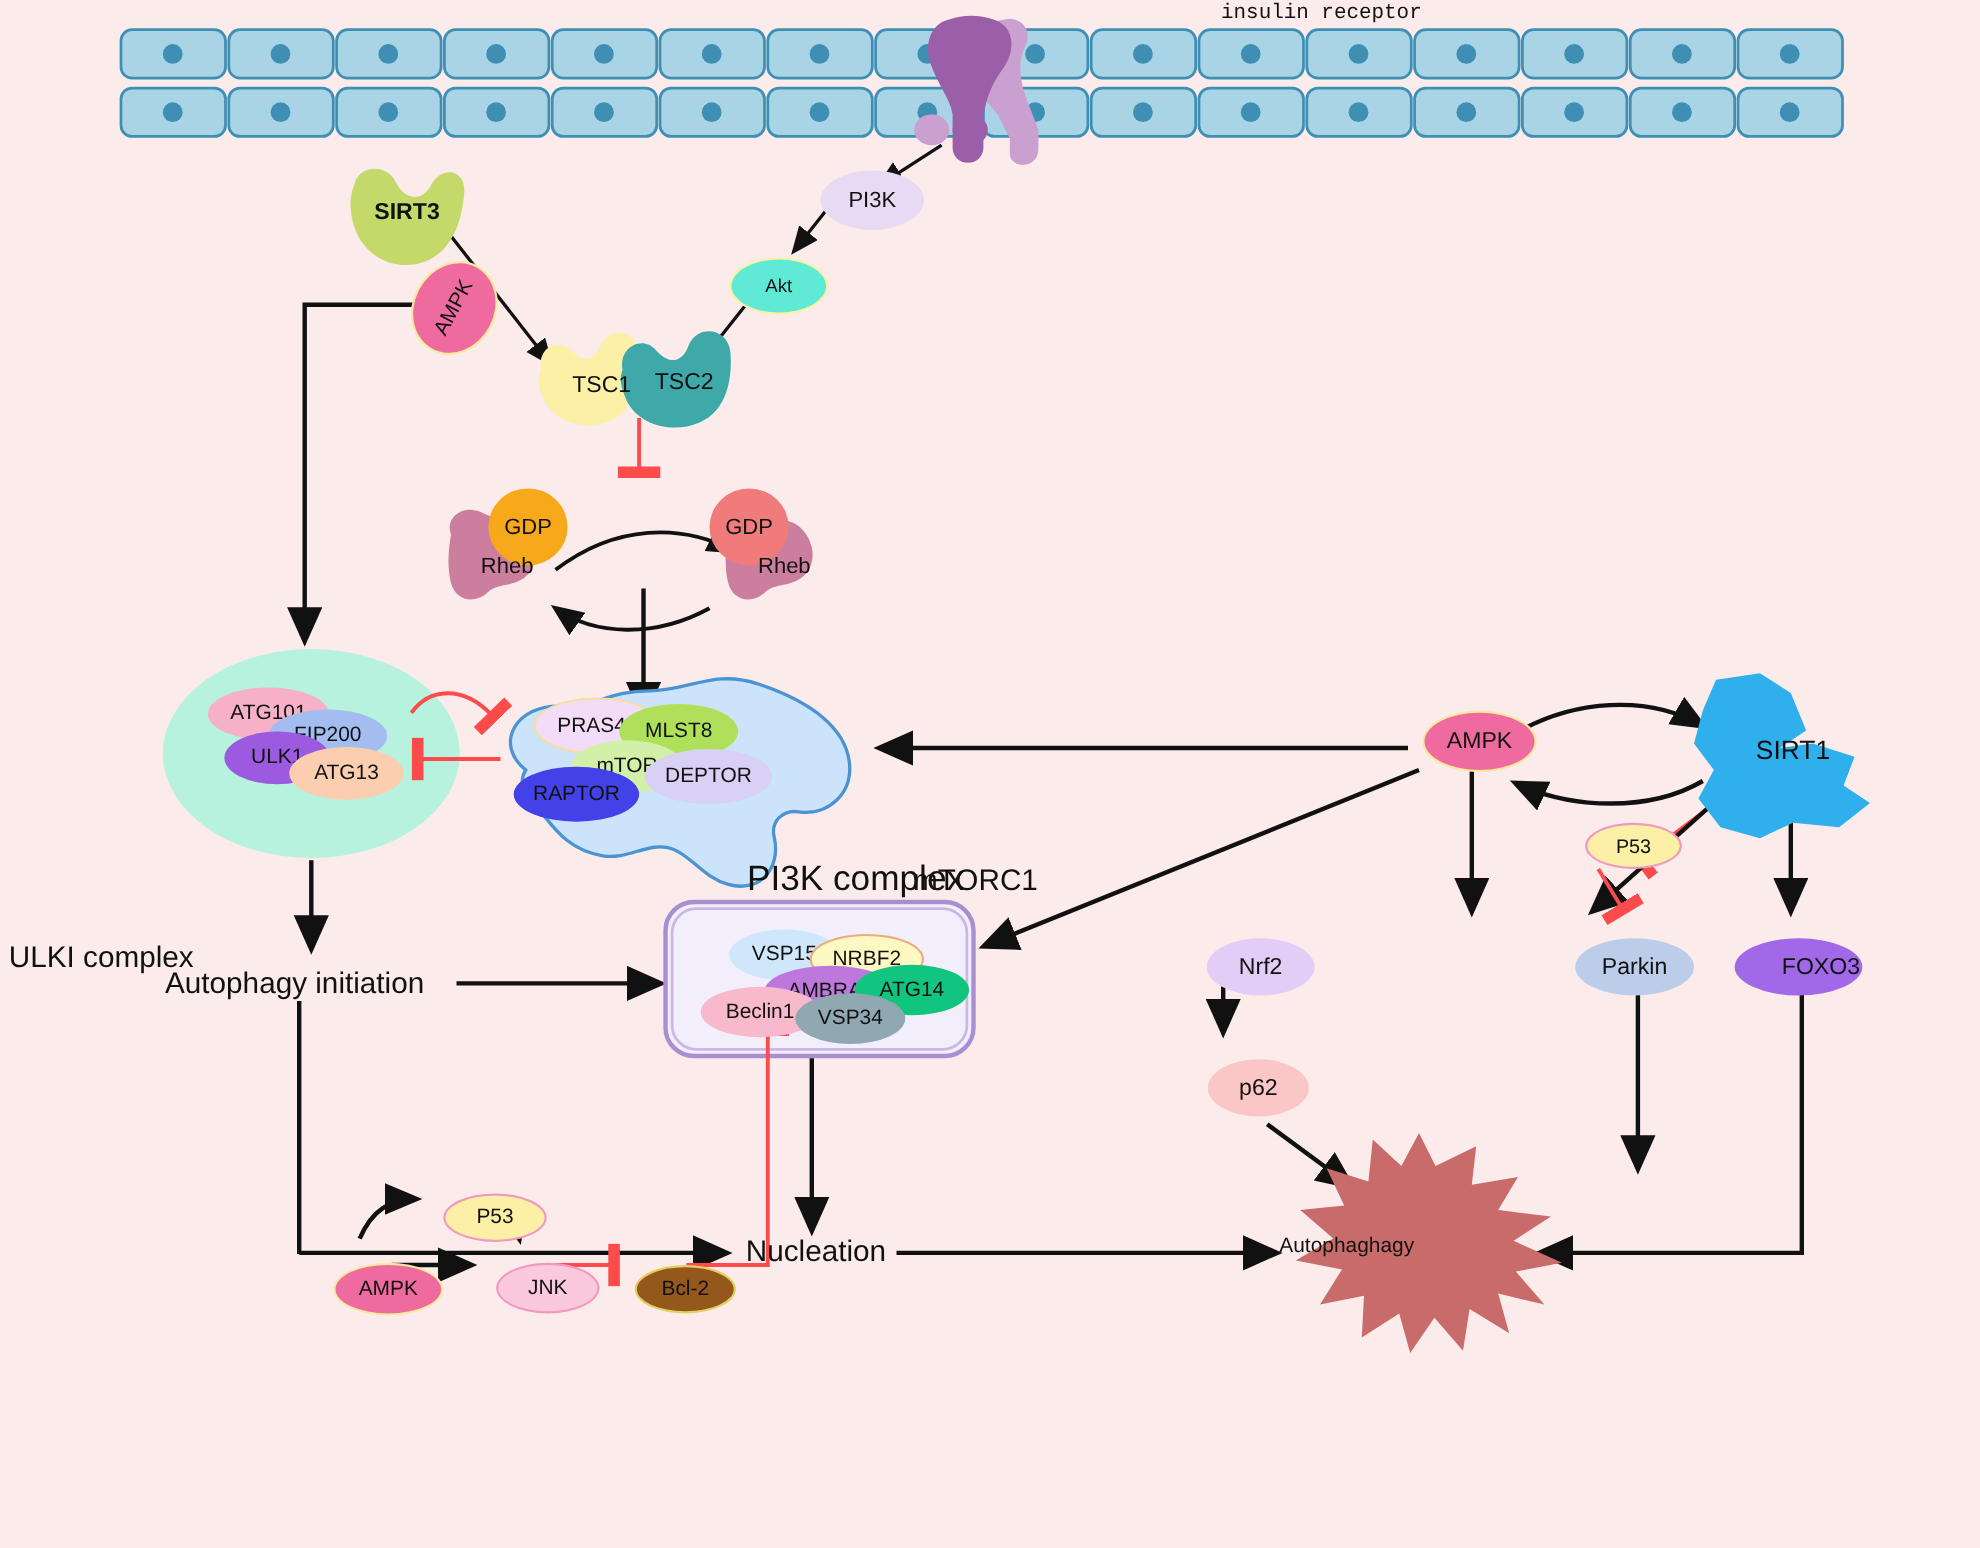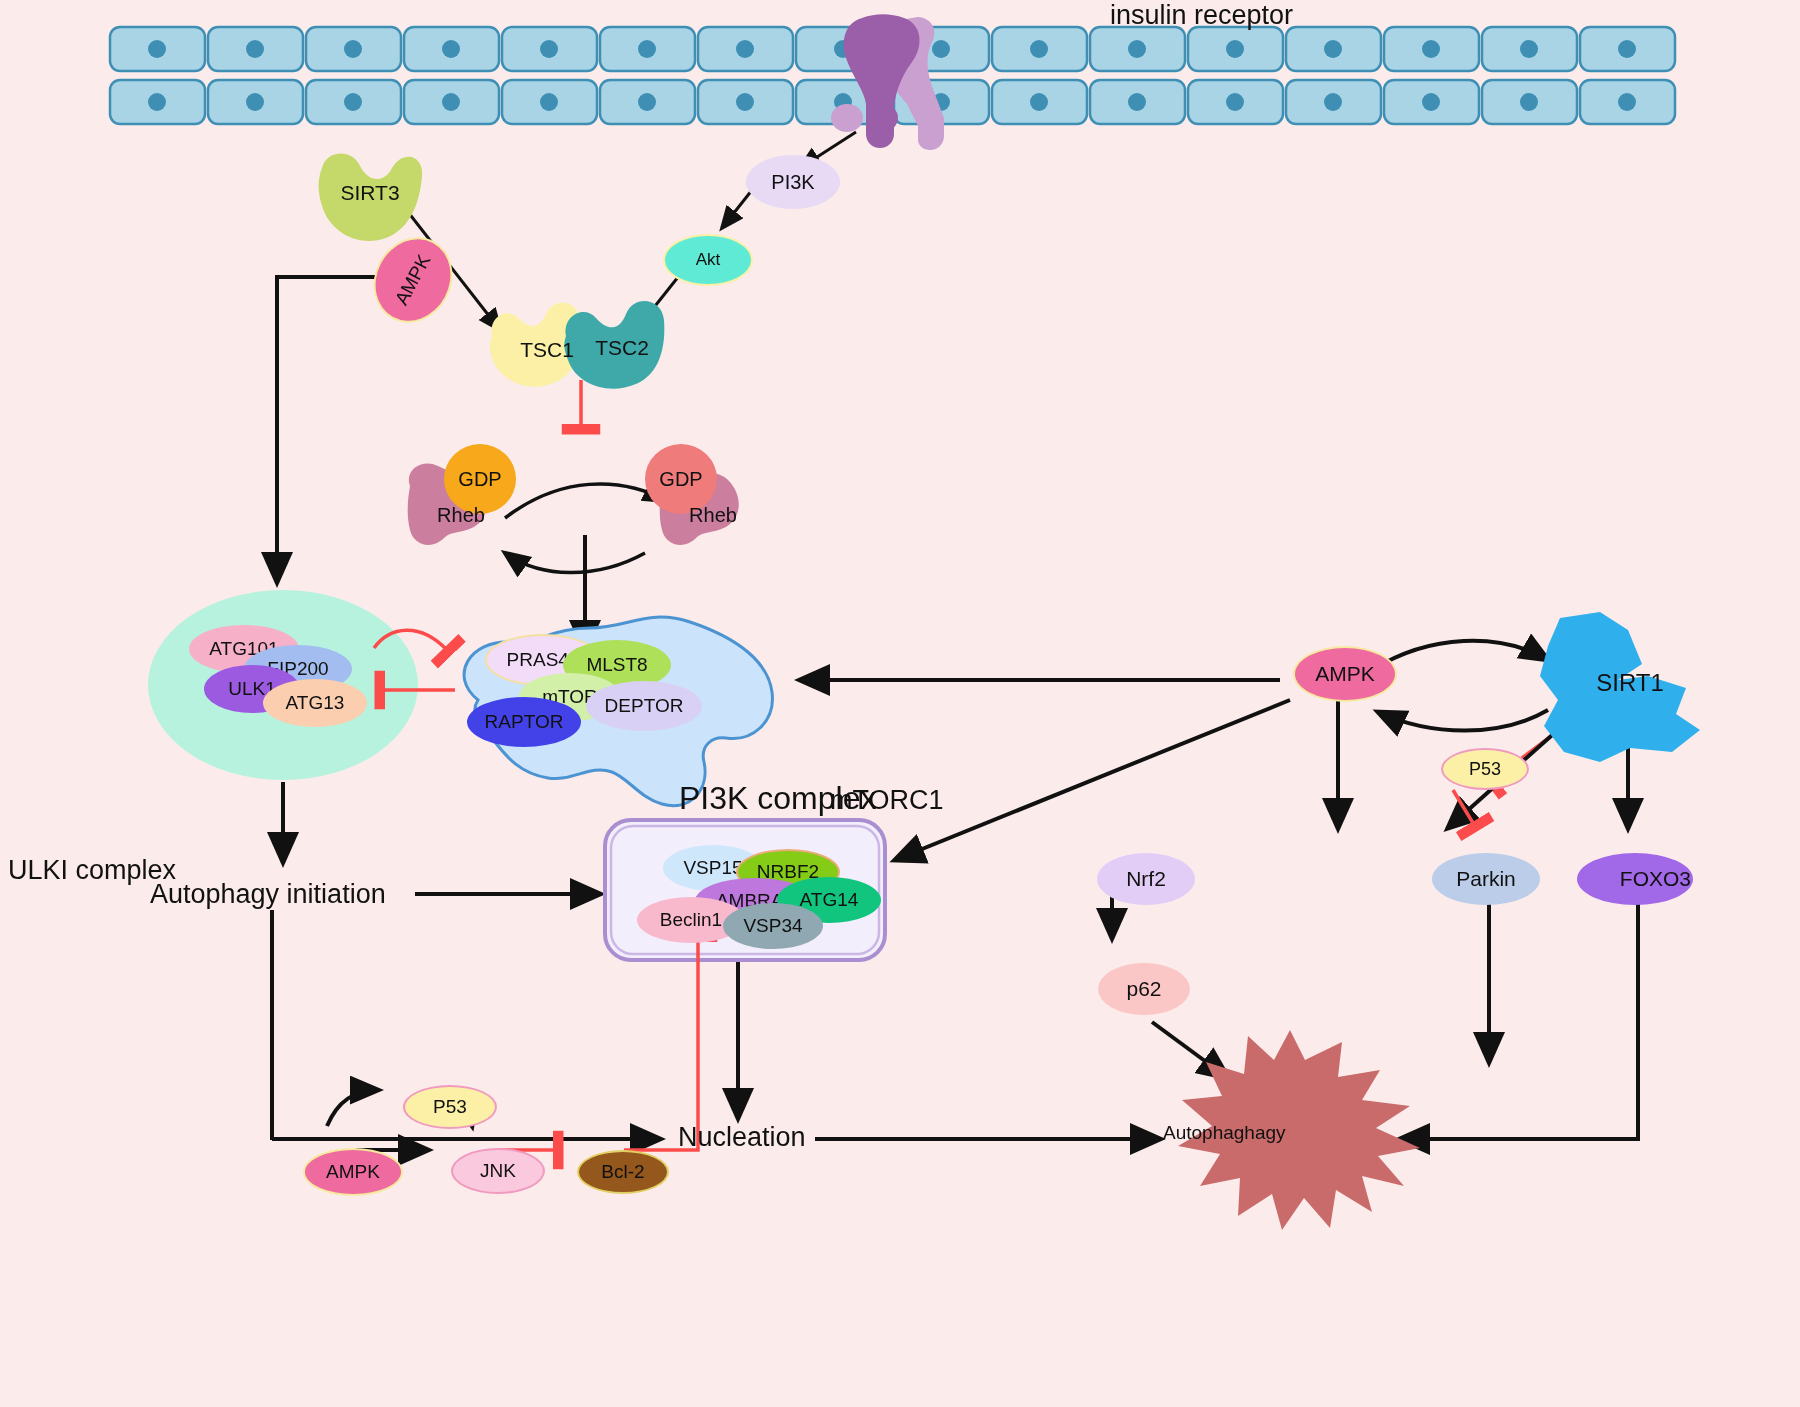--- a/index.html
+++ b/index.html
@@ -222,30 +222,30 @@
              C466,534 452,530 444,538 C432,550 414,546 410,530 C406,514 408,498 410,486 Z" fill="#cb7e9d"></path>
 
     <path d="M662,486 C656,470 674,458 690,466 C704,474 718,470 728,480 C742,494 742,514 730,524
              C718,534 704,530 696,538 C684,550 666,546 662,530 C658,514 660,498 662,486 Z" fill="#cb7e9d"></path>
 
     <path d="M1560,618 L1600,612 L1628,630 L1642,664 L1618,680 L1648,676 L1686,688
              L1676,714 L1700,730 L1672,752 L1630,748 L1600,762 L1564,752 L1544,726
              L1558,700 L1540,676 L1548,646 Z" fill="#2fb0ec"></path>
   </svg>
 
-  <div class="lbl" style="left:1110px;top:0px;font-size:27px;">insulin receptor</div>
+  <div class="lbl" style="left:1110px;top:0px;font-size:19px;font-family:Liberation Mono, monospace;">insulin receptor</div>
   <div class="lbl" style="left:8px;top:855px;font-size:27px;">ULKI complex</div>
   <div class="lbl" style="left:830px;top:785px;font-size:27px;">mTORC1</div>
   <div class="lbl" style="left:679px;top:780px;font-size:32px;">PI3K complex</div>
   <div class="lbl" style="left:150px;top:879px;font-size:27px;">Autophagy initiation</div>
   <div class="lbl" style="left:678px;top:1122px;font-size:27px;">Nucleation</div>
   <div class="lbl" style="left:1163px;top:1122px;font-size:19px;">Autophaghagy</div>
 
   <div id="nodes-layer">
-      <div class="node" style="left: 322px; top: 150px; width: 96px; height: 86px; font-size: 21px; background: transparent;">
+      <div class="node" style="left: 322px; top: 150px; width: 96px; height: 86px; font-size: 21px; background: transparent; font-weight: bold;">
         <span>SIRT3</span>
       </div>
       <div class="node ell" style="left: 369px; top: 242px; width: 88px; height: 76px; font-size: 19px; background: rgb(239, 106, 158); border: 2.5px solid rgb(247, 233, 160); transform: rotate(-62deg);">
         <span>AMPK</span>
       </div>
       <div class="node ell" style="left: 746px; top: 155px; width: 94px; height: 54px; font-size: 20px; background: rgb(232, 217, 245); border: 2.5px solid rgb(232, 217, 245);">
         <span>PI3K</span>
       </div>
       <div class="node ell" style="left: 663px; top: 234px; width: 90px; height: 52px; font-size: 17px; background: #5eead4; border: 2.5px solid rgb(251, 240, 166);">
         <span>Akt</span>
@@ -291,21 +291,21 @@
       </div>
       <div class="node ell" style="left: 586px; top: 681px; width: 116px; height: 50px; font-size: 19px; background: rgb(217, 208, 245); border: 2.5px solid rgb(217, 208, 245);">
         <span>DEPTOR</span>
       </div>
       <div class="node ell" style="left: 467px; top: 697px; width: 114px; height: 50px; font-size: 19px; background: rgb(66, 66, 232); border: 2.5px solid rgb(66, 66, 232);">
         <span>RAPTOR</span>
       </div>
       <div class="node ell" style="left: 663px; top: 845px; width: 100px; height: 46px; font-size: 19px; background: rgb(207, 231, 251); border: 2.5px solid rgb(207, 231, 251);">
         <span>VSP15</span>
       </div>
-      <div class="node ell" style="left: 736px; top: 849px; width: 104px; height: 46px; font-size: 19px; background: #84cc16; border: 2.5px solid rgb(236, 171, 122);">
+      <div class="node ell" style="left: 736px; top: 849px; width: 104px; height: 46px; font-size: 19px; background: #fef9c3; border: 2.5px solid rgb(236, 171, 122);">
         <span>NRBF2</span>
       </div>
       <div class="node ell" style="left: 695px; top: 878px; width: 120px; height: 46px; font-size: 19px; background: rgb(189, 119, 221); border: 2.5px solid rgb(189, 119, 221);">
         <span>AMBRA1</span>
       </div>
       <div class="node ell" style="left: 777px; top: 877px; width: 104px; height: 46px; font-size: 19px; background: rgb(18, 197, 126); border: 2.5px solid rgb(18, 197, 126);">
         <span>ATG14</span>
       </div>
       <div class="node ell" style="left: 637px; top: 897px; width: 108px; height: 46px; font-size: 19px; background: rgb(249, 185, 205); border: 2.5px solid rgb(249, 185, 205);">
         <span>Beclin1</span>

